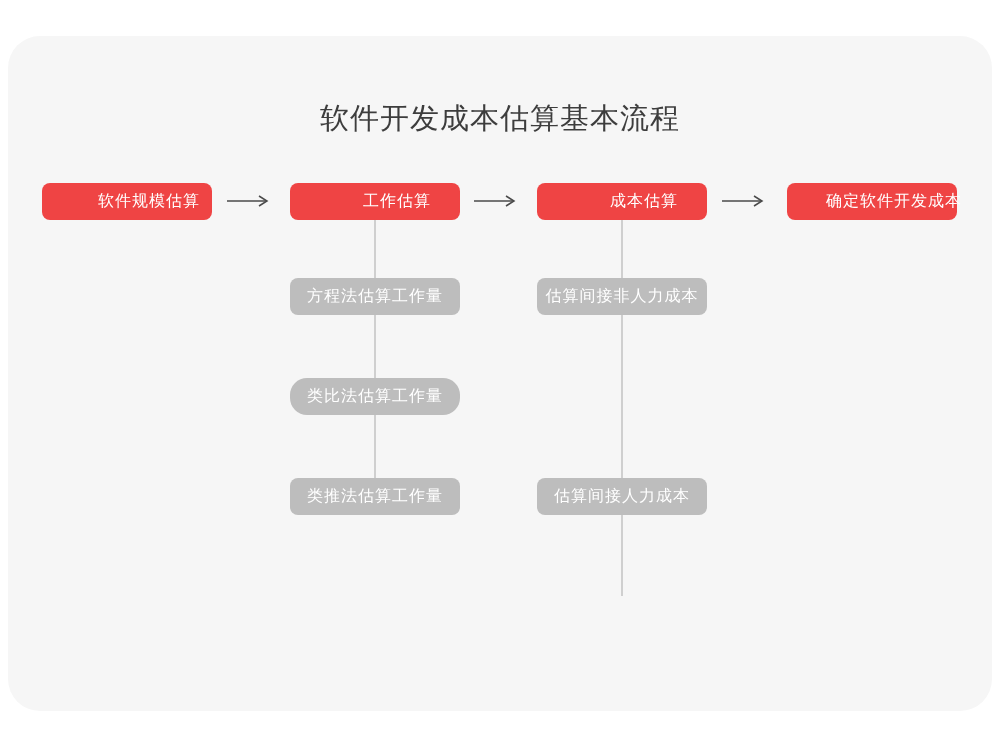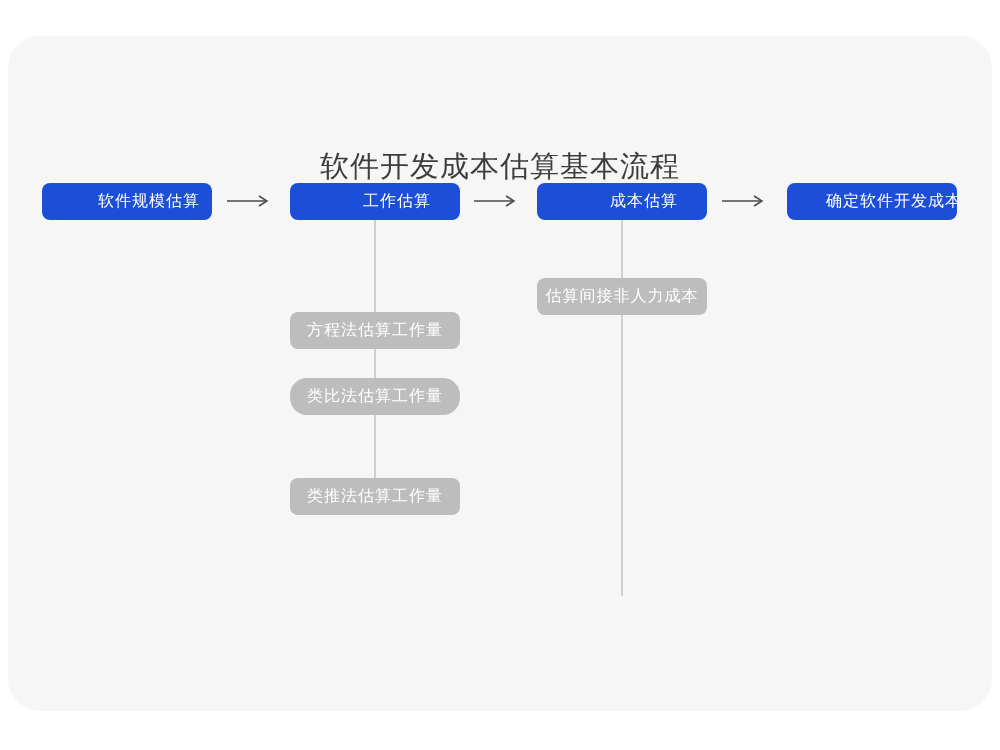--- a/index.html
+++ b/index.html
@@ -23,36 +23,35 @@
   }
   .diagram-title {
     position: absolute;
     left: 0; top: 99px;
     width: 1000px;
     text-align: center;
     font-size: 29px;
     font-weight: 500;
     letter-spacing: 1px;
     color: #3d3d3d;
-    margin-top: 48px;
   }
   .node {
     position: absolute;
     width: 170px; height: 37px;
     border-radius: 8px;
     display: flex;
     align-items: center;
     justify-content: center;
     color: #ffffff;
     font-size: 16px;
     letter-spacing: 1px;
     white-space: nowrap;
     z-index: 2;
   }
-  .node.purple { background: #1d4ed8; padding-left: 44px; }
+  .node.purple { background: #ef4444; padding-left: 44px; }
   .node.gray   { background: #bdbdbd; }
   .arrow {
     position: absolute;
     top: 194px;
     width: 46px; height: 14px;
     z-index: 2;
   }
   .arrow svg { display: block; }
   .vline {
     position: absolute;
@@ -63,21 +62,21 @@
   
   .n-main-0 { left: 42px;  top: 183px; }
   .n-main-1 { left: 290px; top: 183px; }
   .n-main-2 { left: 537px; top: 183px; }
   .n-main-3 { left: 787px; top: 183px; }
   .arrow-0 { left: 226px; }
   .arrow-1 { left: 473px; }
   .arrow-2 { left: 721px; }
   
   .vline-work { left: 374px; top: 220px; height: 276px; }
-  .n-work-0 { left: 290px; top: 278px; margin-top: 34px; }
+  .n-work-0 { left: 290px; top: 278px; }
   .n-work-1 { left: 290px; top: 378px; border-radius: 17px; }
   .n-work-2 { left: 290px; top: 478px; }
   
   .vline-cost { left: 621px; top: 220px; height: 376px; }
   .n-cost-0 { left: 537px; top: 278px; }
   .n-cost-1 { left: 537px; top: 378px; }
   .n-cost-2 { left: 537px; top: 478px; }
   .n-cost-3 { left: 537px; top: 578px; }
 </style>
 </head>
@@ -118,13 +117,14 @@
     </svg>
   </div>
 
   <div class="node purple n-main-3">确定软件开发成本</div>
 
   <div class="node gray n-work-0">方程法估算工作量</div>
   <div class="node gray n-work-1">类比法估算工作量</div>
   <div class="node gray n-work-2">类推法估算工作量</div>
 
   <div class="node gray n-cost-0">估算间接非人力成本</div>
+  <div class="node gray n-cost-2">估算间接人力成本</div>
 </div>
 
 </body></html>

